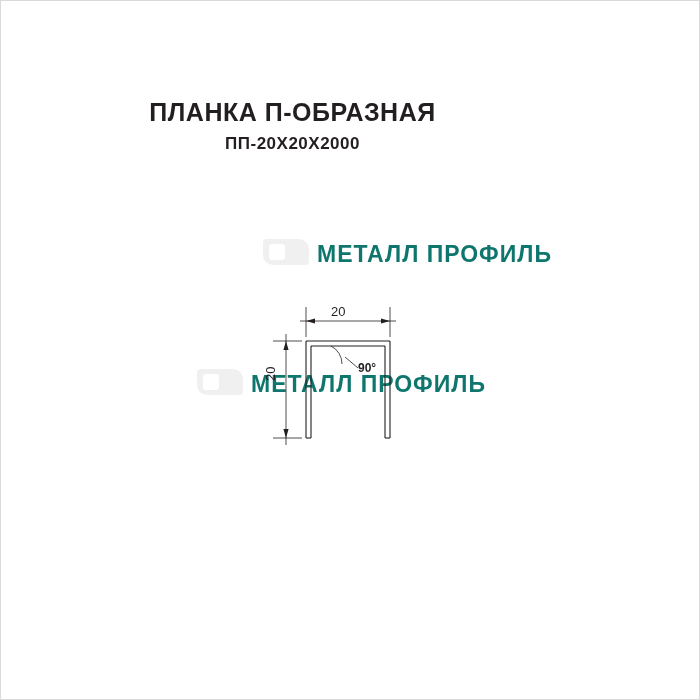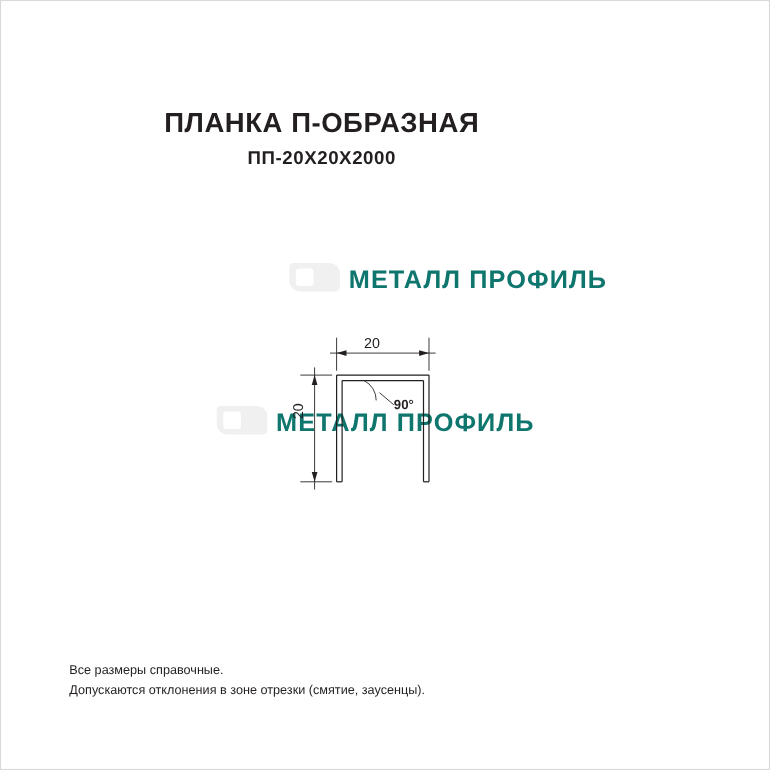--- a/index.html
+++ b/index.html
@@ -155,18 +155,14 @@
     <g stroke="#231f20" fill="none" stroke-width="0.8">
       <path d="M 330 345 A 20 20 0 0 1 341 363"></path>
       <line x1="344" y1="356" x2="357" y2="367"></line>
     </g>
   </svg>
 
   <div style="position:absolute; left:330px; top:303px; font-size:13px;">20</div>
   <div style="position:absolute; left:262px; top:380px; font-size:13px; transform: rotate(-90deg); transform-origin: left top;">20</div>
   <div style="position:absolute; left:357px; top:360px; font-size:12px; font-weight:bold;">90°</div>
 
-  <div class="footer">
-    <div>Все размеры справочные.</div>
-    <div>Допускаются отклонения в зоне отрезки (смятие, заусенцы).</div>
-  </div>
 
 </div>
 
 </body></html>

